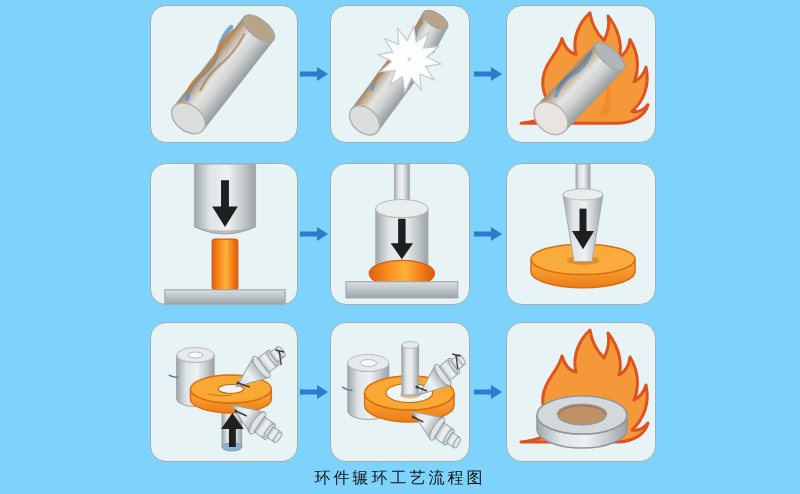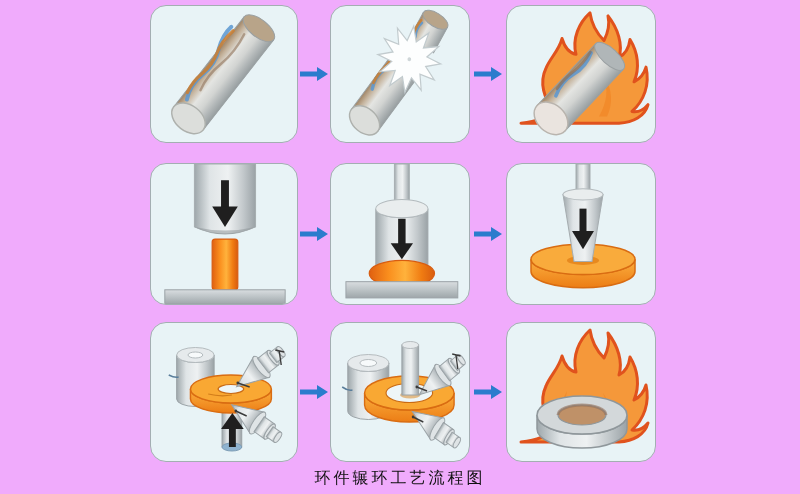--- a/index.html
+++ b/index.html
@@ -1,16 +1,16 @@
 <!DOCTYPE html>
 <html><head>
 <meta charset="utf-8">
 <style>
   html,body{margin:0;padding:0;background:#fff;}
-  .stage{position:relative;width:800px;height:494px;background:#f0abfc;overflow:hidden;
+  .stage{position:relative;width:800px;height:494px;background:#7dd3fc;overflow:hidden;
          font-family:"Liberation Serif", serif;}
   .grid{position:absolute;left:150px;top:5px;}
   .prow{display:flex;align-items:center;}
   .prow1{margin-bottom:20px;}
   .prow2{margin-bottom:17px;}
   .panel{box-sizing:border-box;background:#e8f3f6;border:1.4px solid #a3aeb2;border-radius:16px;
          overflow:hidden;flex:none;}
   .prow1 .panel{height:138px;}
   .prow2 .panel{height:142px;}
   .prow3 .panel{height:140px;}

